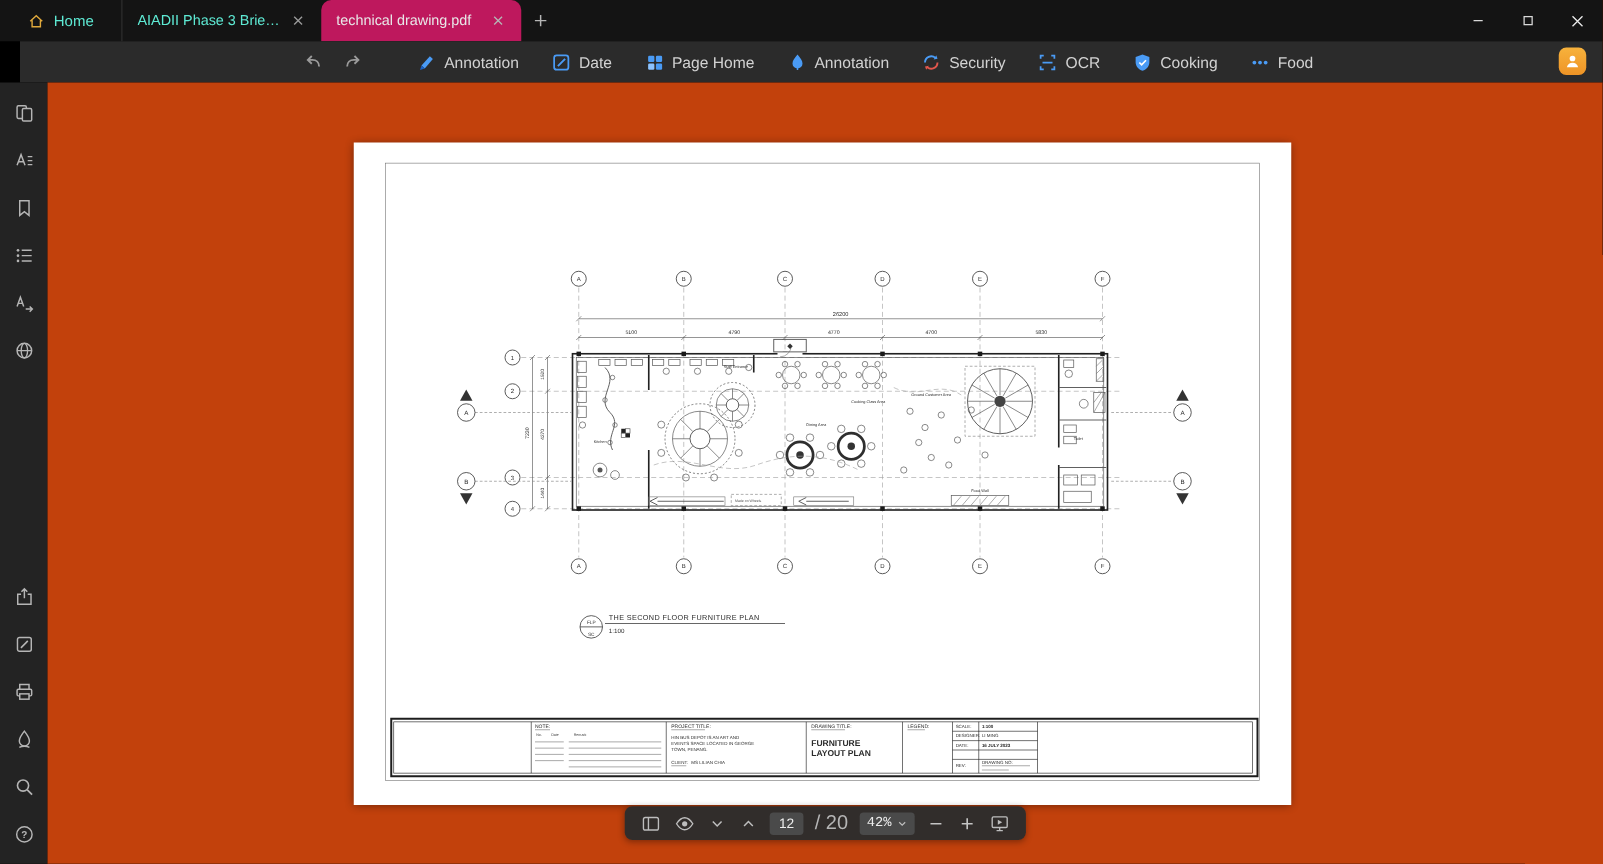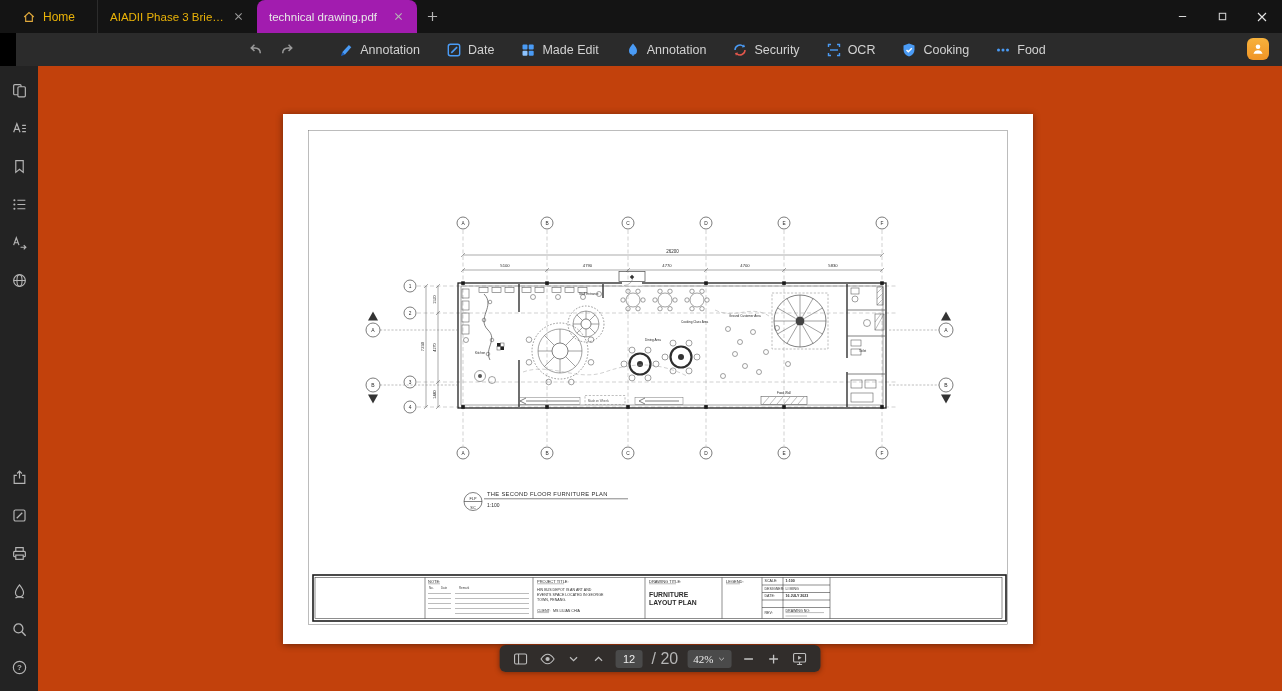--- a/index.html
+++ b/index.html
@@ -4,25 +4,25 @@
 <style>
   * { margin:0; padding:0; box-sizing:border-box; }
   html,body { width:1282px; height:691px; overflow:hidden; background:#000;
     font-family:"Liberation Sans", sans-serif; }
   .app { position:absolute; inset:0; }
 
   
   .titlebar { position:absolute; left:0; top:0; right:0; height:33px; background:#141414;
     display:flex; align-items:stretch; }
   .tab { display:flex; align-items:center; gap:7px; padding:0 12px; font-size:12px;
-    color:#eab308; cursor:default; position:relative; }
+    color:#5eead4; cursor:default; position:relative; }
   .tab.home { padding:0 22px; }
   .tab.doc { width:160px; border-left:1px solid #2c2c2c; }
   .tab.doc .lbl { flex:1; white-space:nowrap; overflow:hidden; text-overflow:ellipsis; font-size:11.5px; }
-  .tab.active { background:#a21caf; color:#e8e8e8; border-left:none; border-radius:8px 8px 0 0; }
+  .tab.active { background:#be185d; color:#e8e8e8; border-left:none; border-radius:8px 8px 0 0; }
   .tab .close { display:flex; padding:2px; border-radius:3px; }
   .newtab { width:30px; display:flex; align-items:center; justify-content:center; }
   .tb-spacer { flex:1; }
   .winbtn { width:40px; display:flex; align-items:center; justify-content:center; }
 
   
   .toolbar { position:absolute; left:16px; top:33px; right:0; height:33px; background:#2b2b2b;
     display:flex; align-items:center; justify-content:center; gap:4px; }
   .tool-ico-btn { width:28px; height:26px; display:flex; align-items:center; justify-content:center;
     background:none; border:none; border-radius:4px; }
@@ -78,21 +78,21 @@
 
   
   .bottombar { position:absolute; left:50%; bottom:19px; transform:translateX(-50%); height:27px;
     background:rgba(44,44,44,.97); border-radius:6px; display:flex; align-items:center; gap:9px;
     padding:0 12px; box-shadow:0 1px 5px rgba(0,0,0,.35); }
   .bbtn { display:flex; align-items:center; justify-content:center; background:none; border:none; padding:1px; }
   .page-input { width:27px; height:18px; background:#4a4a4a; border:none; border-radius:3px;
     color:#ececec; font-size:11px; text-align:center; font-family:inherit; }
   .page-total { color:#b5b5b5; font-size:16px; }
   .zoom-box { height:18px; background:#4a4a4a; border:none; border-radius:3px; color:#ececec;
-    font-size:11px; display:flex; align-items:center; gap:4px; padding:0 6px; font-family:Liberation Serif, serif; }
+    font-size:11px; display:flex; align-items:center; gap:4px; padding:0 6px; font-family:Liberation Mono, monospace; }
 </style>
 </head>
 <body>
 
 <div class="app">
 
   <div class="titlebar">
     <div class="tab home">
       <svg width="14" height="14" viewBox="0 0 16 16">
         <path d="M2.5 8 L8 3 L13.5 8 M4.2 7 V13 H11.8 V7" stroke="#e0a93c" stroke-width="1.3" fill="none"></path>
@@ -164,21 +164,21 @@
         </svg>
       <span>Date</span>
     </button>
     <button class="toolbtn">
       <svg width="16" height="16" viewBox="0 0 16 16">
         <rect x="2.5" y="2.5" width="5" height="5" rx="1" fill="#4a9bf5"></rect>
         <rect x="8.7" y="2.5" width="5" height="5" rx="1" fill="#4a9bf5"></rect>
         <rect x="2.5" y="8.7" width="5" height="5" rx="1" fill="#8cc3ff"></rect>
         <rect x="8.7" y="8.7" width="5" height="5" rx="1" fill="#4a9bf5"></rect>
         </svg>
-      <span>Made Edit</span>
+      <span>Page Home</span>
     </button>
     <button class="toolbtn">
       <svg width="16" height="16" viewBox="0 0 16 16">
         <path d="M8 1.6 C10.3 4.5 12 6.5 12 8.7 A4 4 0 0 1 4 8.7 C4 6.5 5.7 4.5 8 1.6 z" fill="#4a9bf5"></path>
         <path d="M8 9 V14" stroke="#4a9bf5" stroke-width="1.2"></path>
         </svg>
       <span>Annotation</span>
     </button>
     <button class="toolbtn">
       <svg width="16" height="16" viewBox="0 0 16 16">

